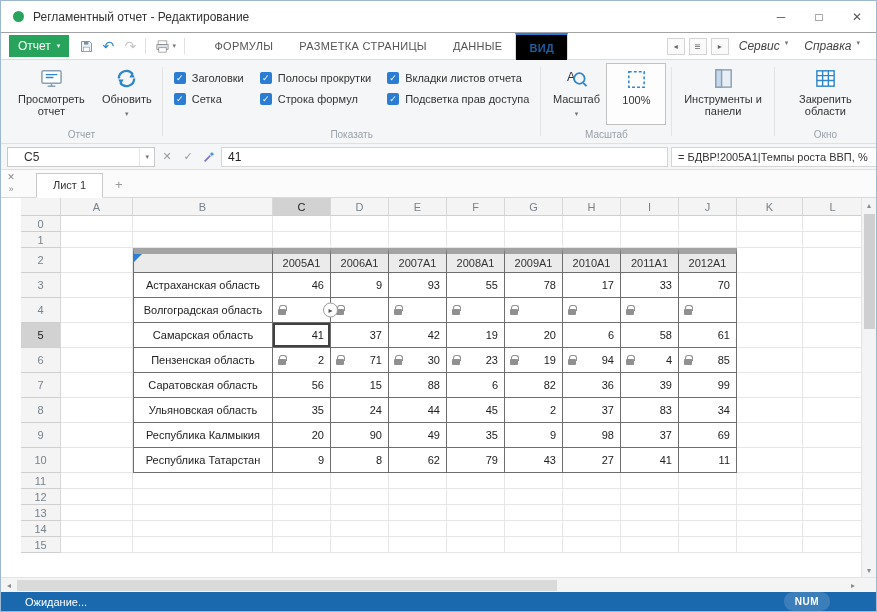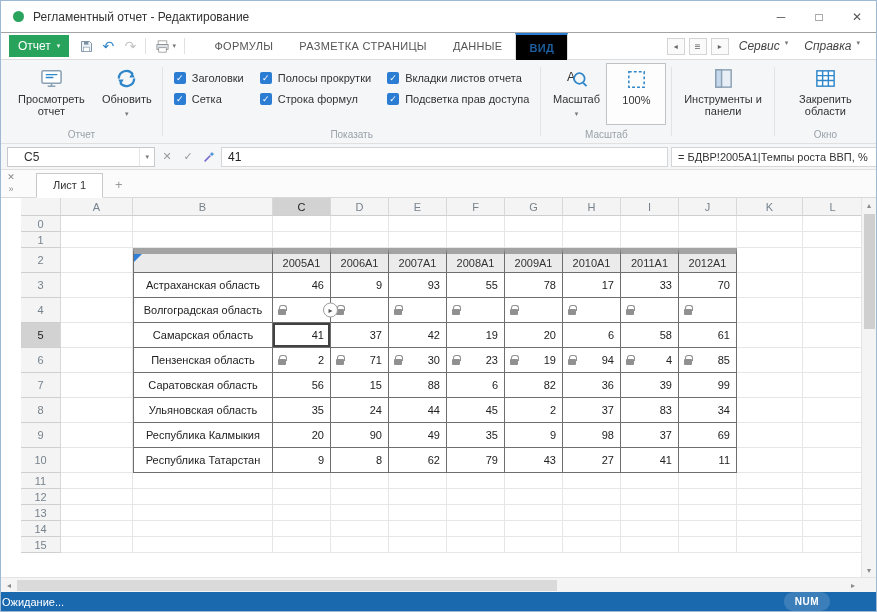--- a/index.html
+++ b/index.html
@@ -83,21 +83,21 @@
   .vs-thumb { width:11px; height:115px; background:#cfcfcf; margin-top:2px; }
   .vs-bottom { margin-top:auto; }
   .hscroll { height:15px; flex:0 0 auto; background:#f4f4f4; border-top:1px solid #e4e4e4; display:flex; align-items:center; }
   .hs-arrow { width:16px; text-align:center; font-size:8px; color:#8a8a8a; }
   .hs-thumb { height:11px; width:540px; background:#dadada; }
   .hs-right { margin-left:auto; }
   .hs-corner { width:15px; height:100%; background:#f4f4f4; }
 
   
   .statusbar { height:19px; flex:0 0 auto; background:#1a68ad; display:flex; align-items:center; color:#fff; font-size:11px; }
-  .status-text { margin-left:1px; flex:1; }
+  .status-text { margin-left:24px; flex:1; }
   .ind { width:46px; height:100%; display:flex; align-items:center; justify-content:center; font-size:10px; letter-spacing:.5px; }
   .ind.dim { color:rgba(255,255,255,.4);margin-top:16px; }
   .ind.active { background:rgba(255,255,255,.15); font-weight:bold;border-radius:9px; }
 </style>
 </head>
 <body>
 
 <div class="window">
 
   <div class="titlebar">

